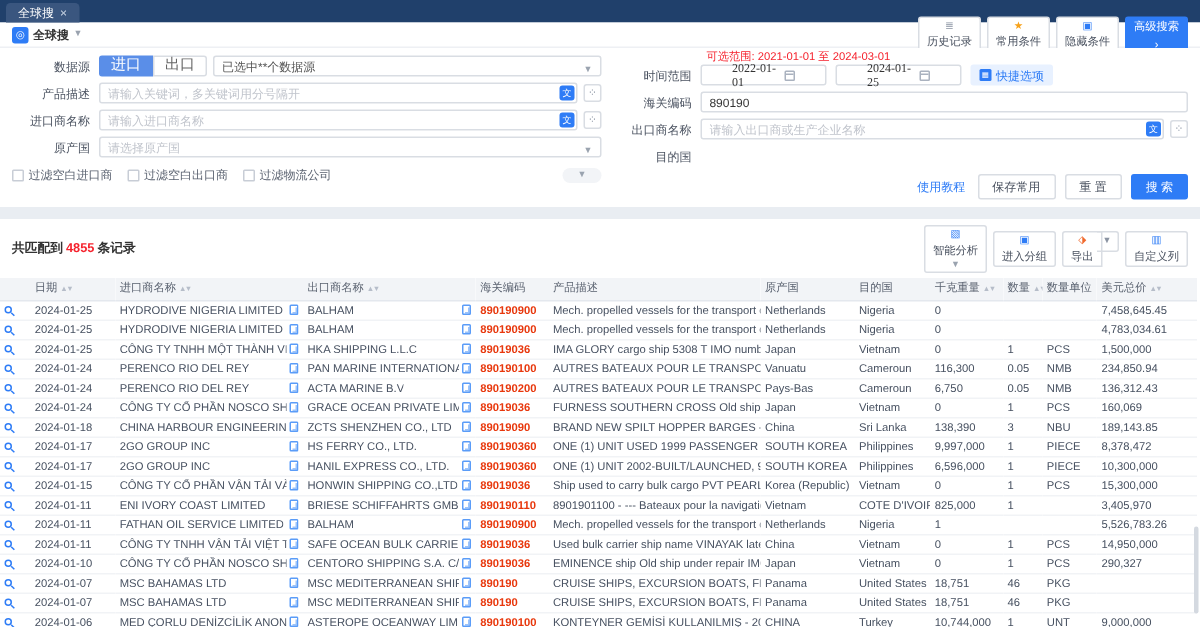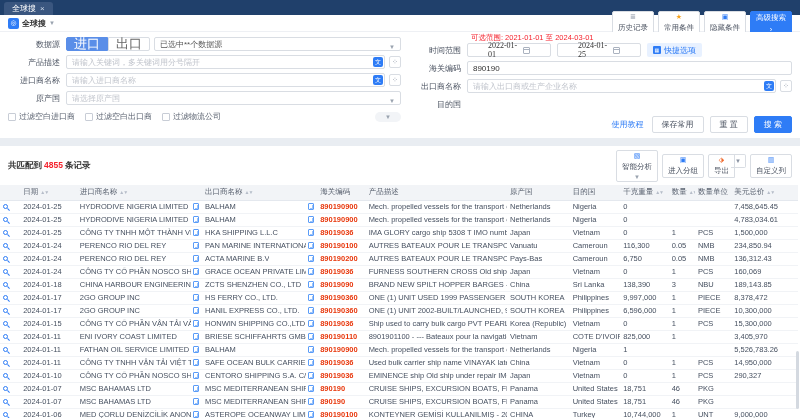--- a/index.html
+++ b/index.html
@@ -24,21 +24,21 @@
 
   
   .filter-card { background:#fff; padding:5px 8px 5px; position:relative; }
   .f-cols { display:flex; }
   .f-left { width:396px; }
   .f-right { width:380px; margin-left:14px; position:relative; }
   .f-row { display:flex; align-items:center; margin-bottom:4px; height:14px; }
   .f-label { width:52px; text-align:right; margin-right:6px; color:#4a5260; font-size:8px; flex:none; }
   .f-right .f-label { width:46px; }
   .seg { display:flex; flex:none; margin-right:4px; }
-  .seg-btn { border:1px solid #d9dde3; padding:0 7px; height:14px; line-height:12px; font-size:13px; background:#fff; color:#666; }
+  .seg-btn { border:1px solid #d9dde3; padding:0 7px; height:14px; line-height:12px; font-size:10px; background:#fff; color:#666; }
   .seg-btn.active { background:#5a8ee8; border-color:#5a8ee8; color:#fff; }
   .seg-btn:first-child { border-radius:2px 0 0 2px; }
   .seg-btn:last-child { border-radius:0 2px 2px 0; }
   .select { flex:1; border:1px solid #d9dde3; border-radius:2px; height:14px; display:flex; align-items:flex-end; padding:0 5px; color:#555; justify-content:space-between; background:#fff; }
   .select.placeholder { color:#c0c4cc; }
   input.txt { flex:1; border:1px solid #d9dde3; border-radius:2px; height:14px; font-size:8px; padding:0 16px 0 5px; color:#333; font-family:inherit; min-width:0; }
   input.txt::placeholder { color:#c0c4cc; }
   .in-wrap { flex:1; position:relative; display:flex; }
   .mini-blue { position:absolute; right:2px; top:2px; width:10px; height:10px; background:#2e7cf6; border-radius:2px; color:#fff; font-size:6px; display:flex; align-items:center; justify-content:center; }
   .mini-grid { width:12px; height:12px; border:1px solid #d9dde3; border-radius:2px; margin-left:4px; flex:none; display:flex; align-items:center; justify-content:center; color:#8a93a2; font-size:7px; }

